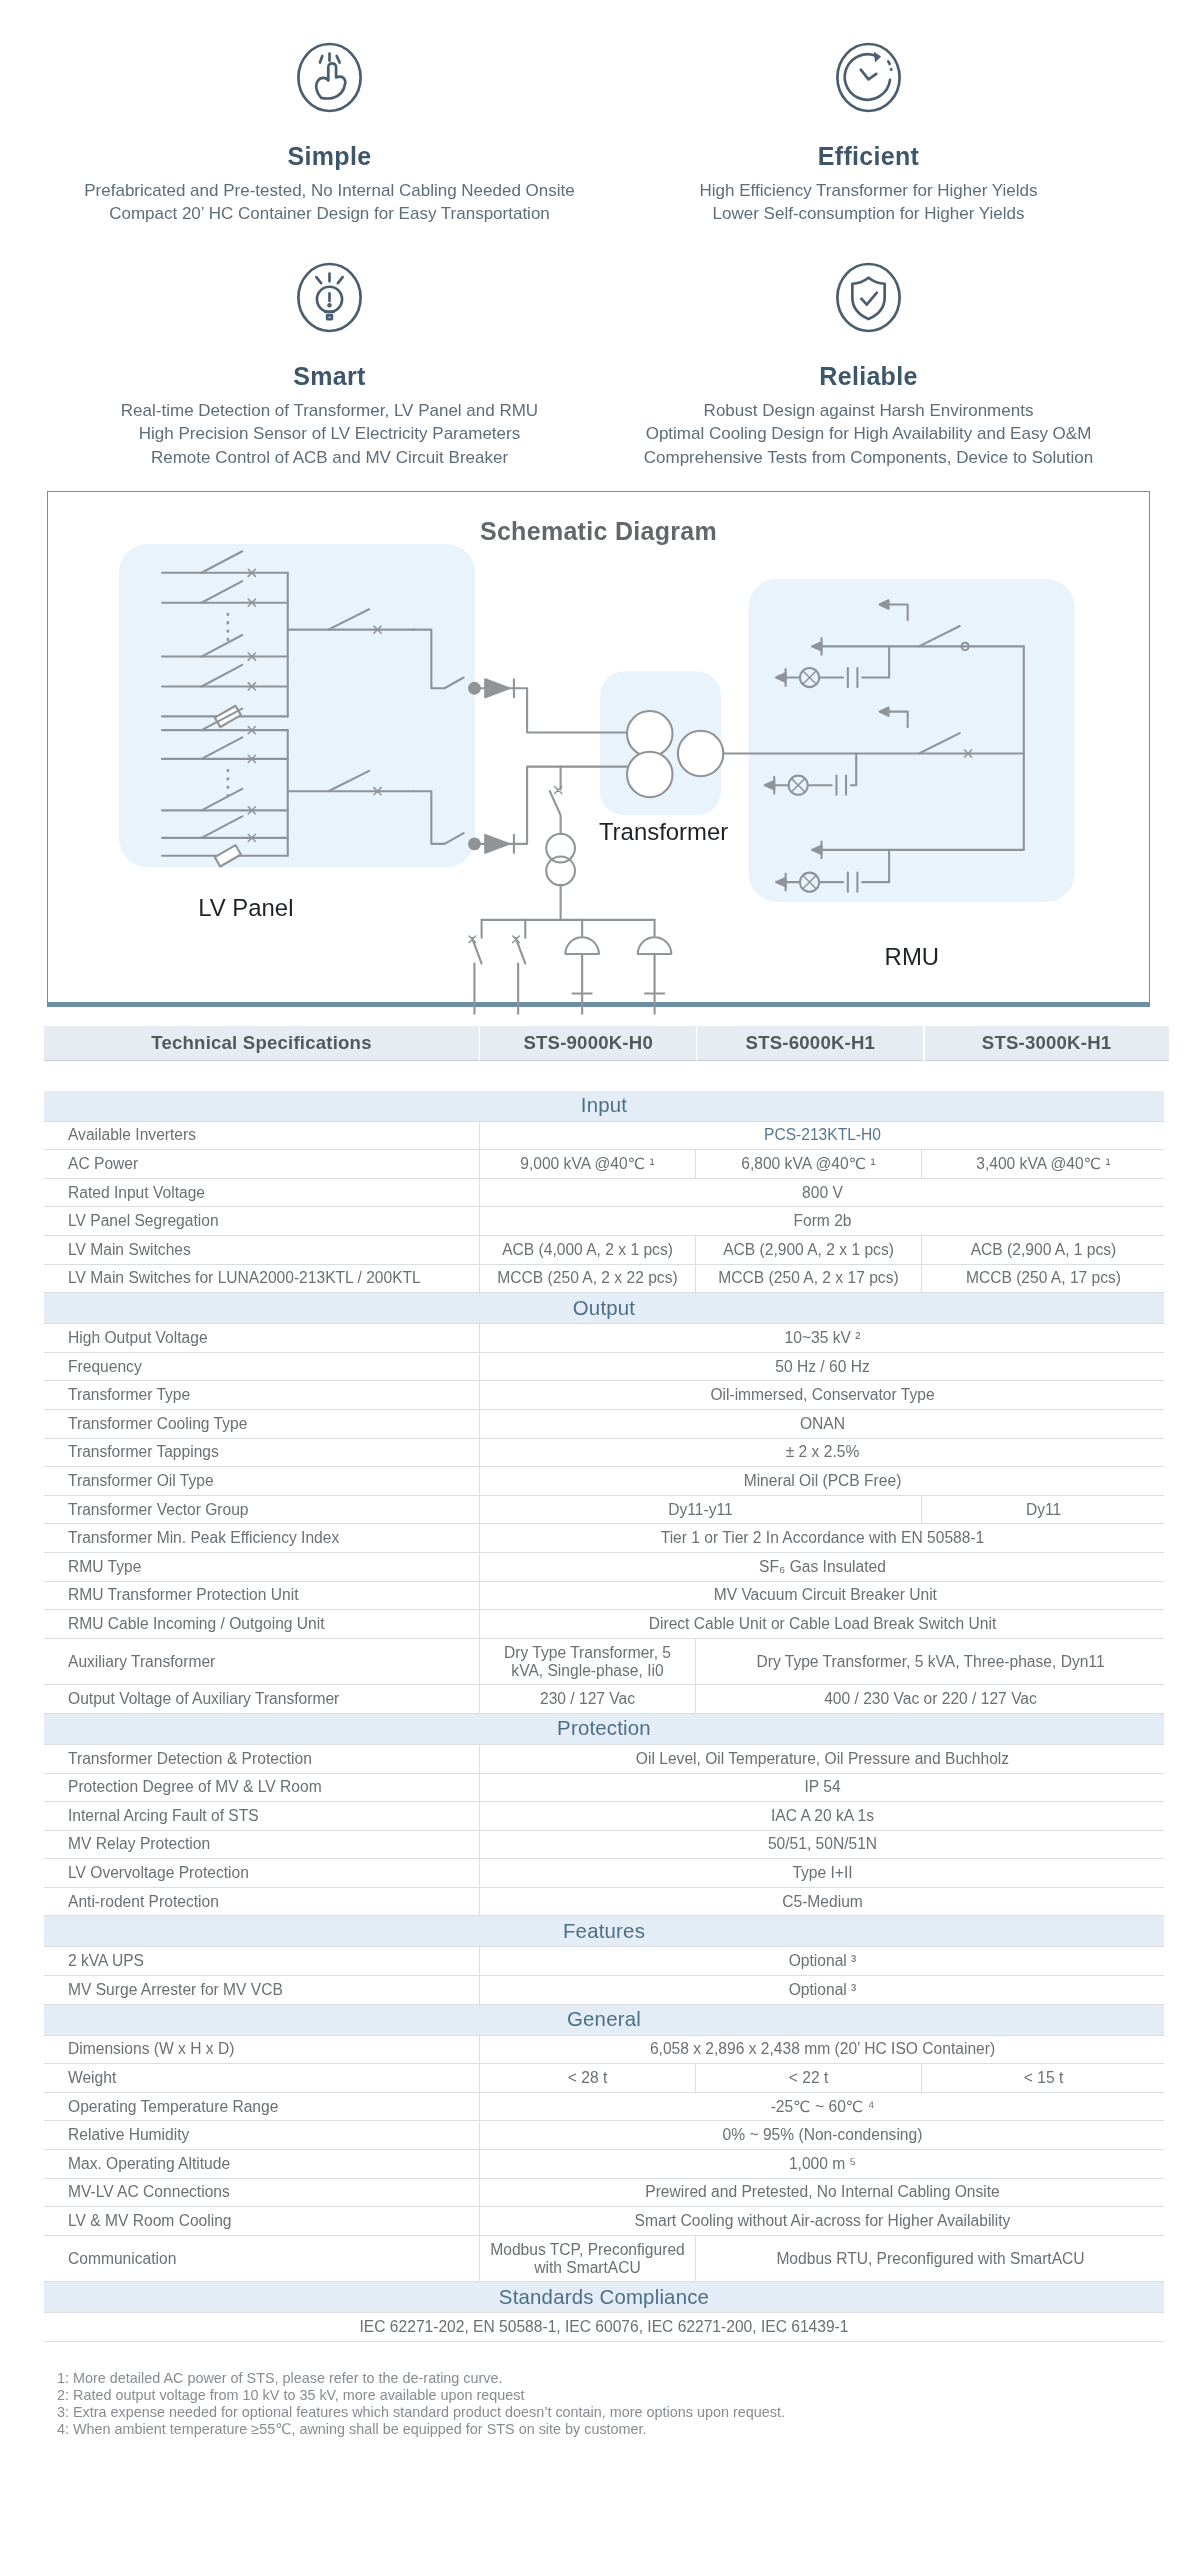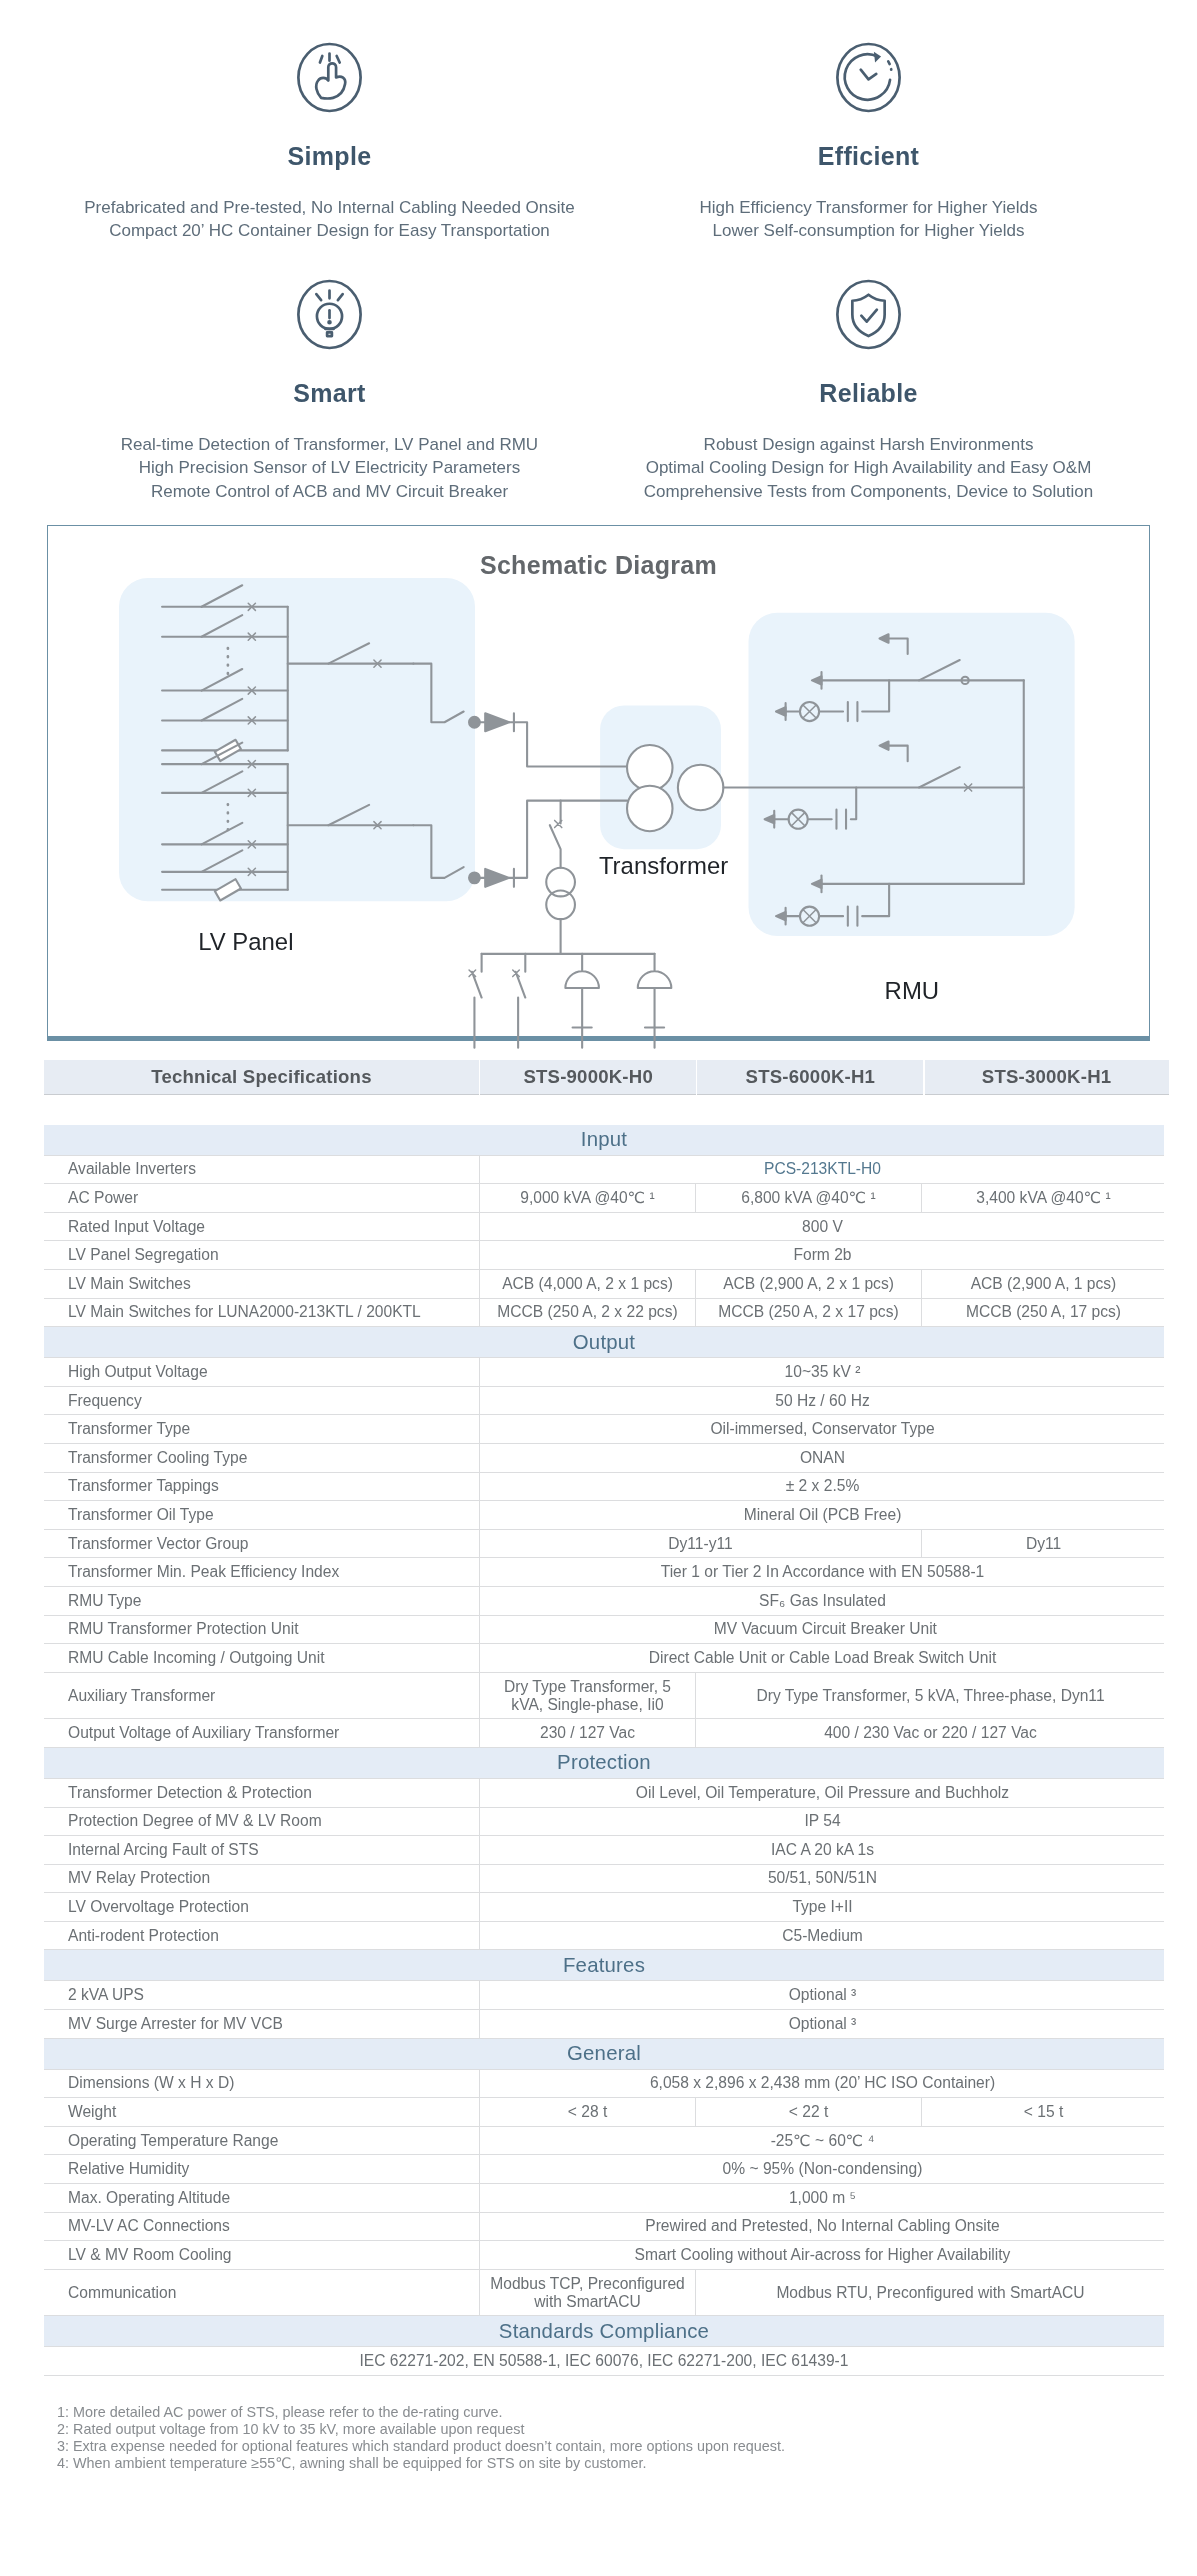--- a/index.html
+++ b/index.html
@@ -13,21 +13,21 @@
 
   
   .features{padding-top:41px;}
   .feat-row{display:flex;justify-content:center;}
   .feature{width:539px;text-align:center;}
   .feat-row2{margin-top:35px;}
   .feature .ficon{display:inline-block;}
   .feature h2{
     margin:26px 0 0 0;font-size:25px;font-weight:700;color:#3e566b;letter-spacing:0.3px;
   }
-  .feature .flines{margin-top:25px;}
+  .feature .flines{margin-top:8px;}
   .feature .flines p{margin:0;font-size:17px;line-height:23.4px;color:#5e6d7a;}
 
   
   .schematic{
     margin:21.6px 36px 0 47px;
     width:1103px;height:516px;
     border:1.8px solid #6b90a5;border-bottom-width:5.4px;
     box-sizing:border-box;position:relative;background:#fff;
   }
   .schematic-title{

